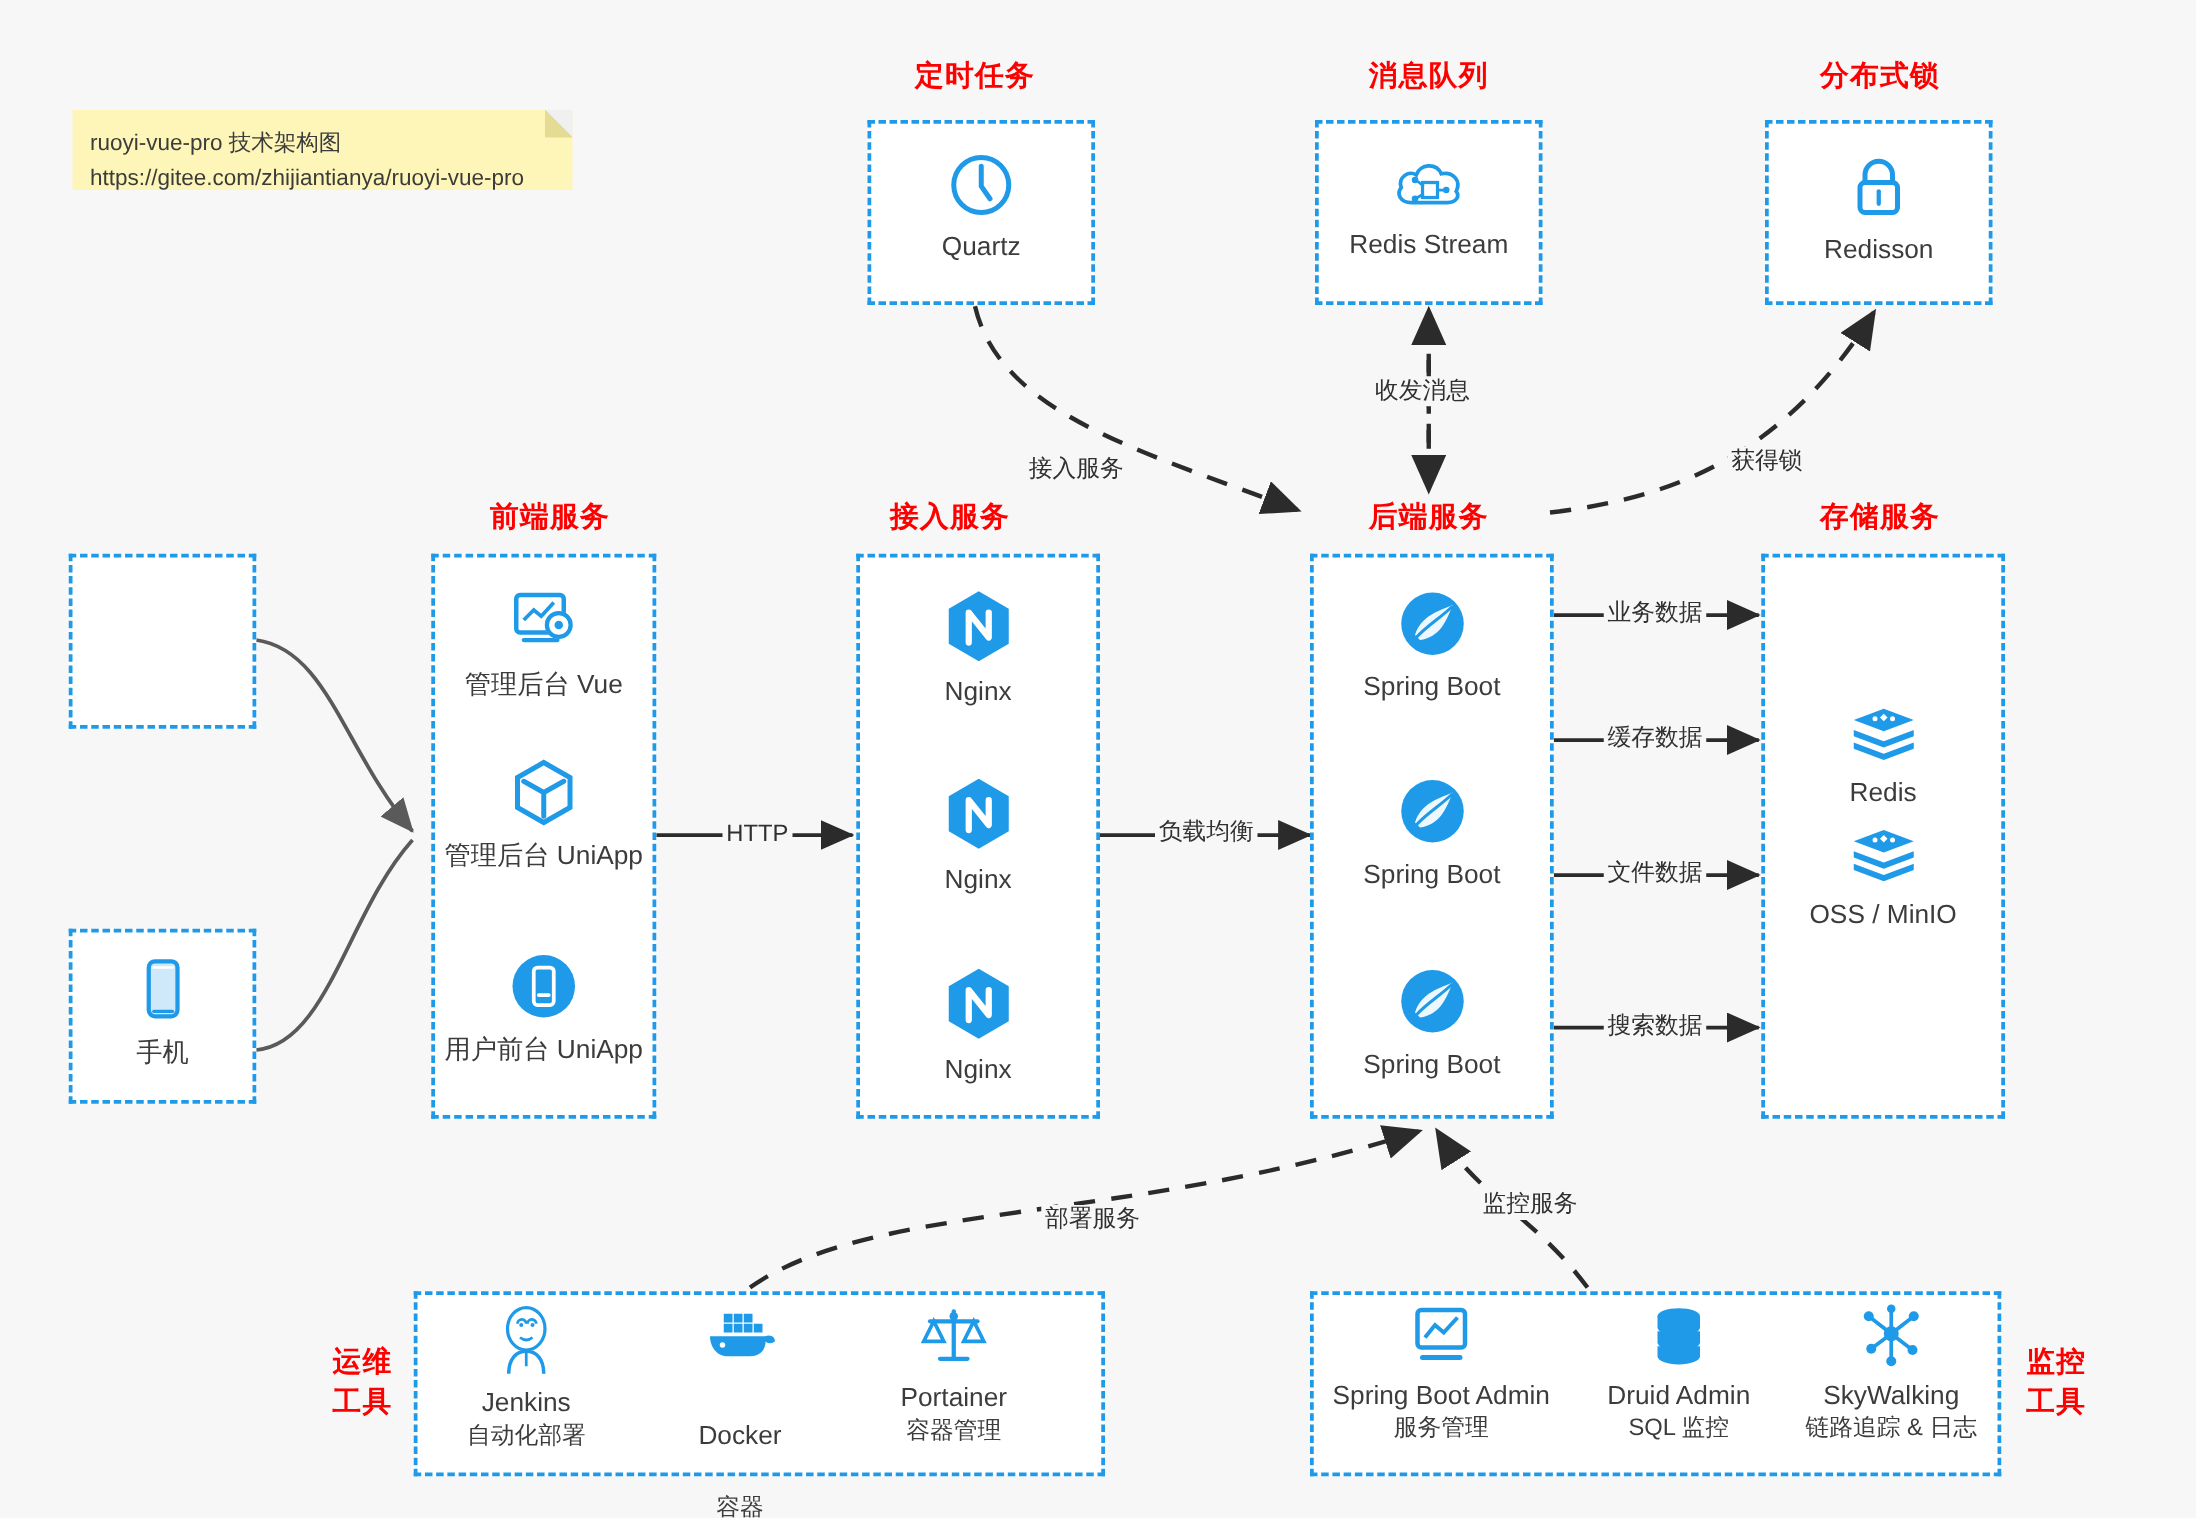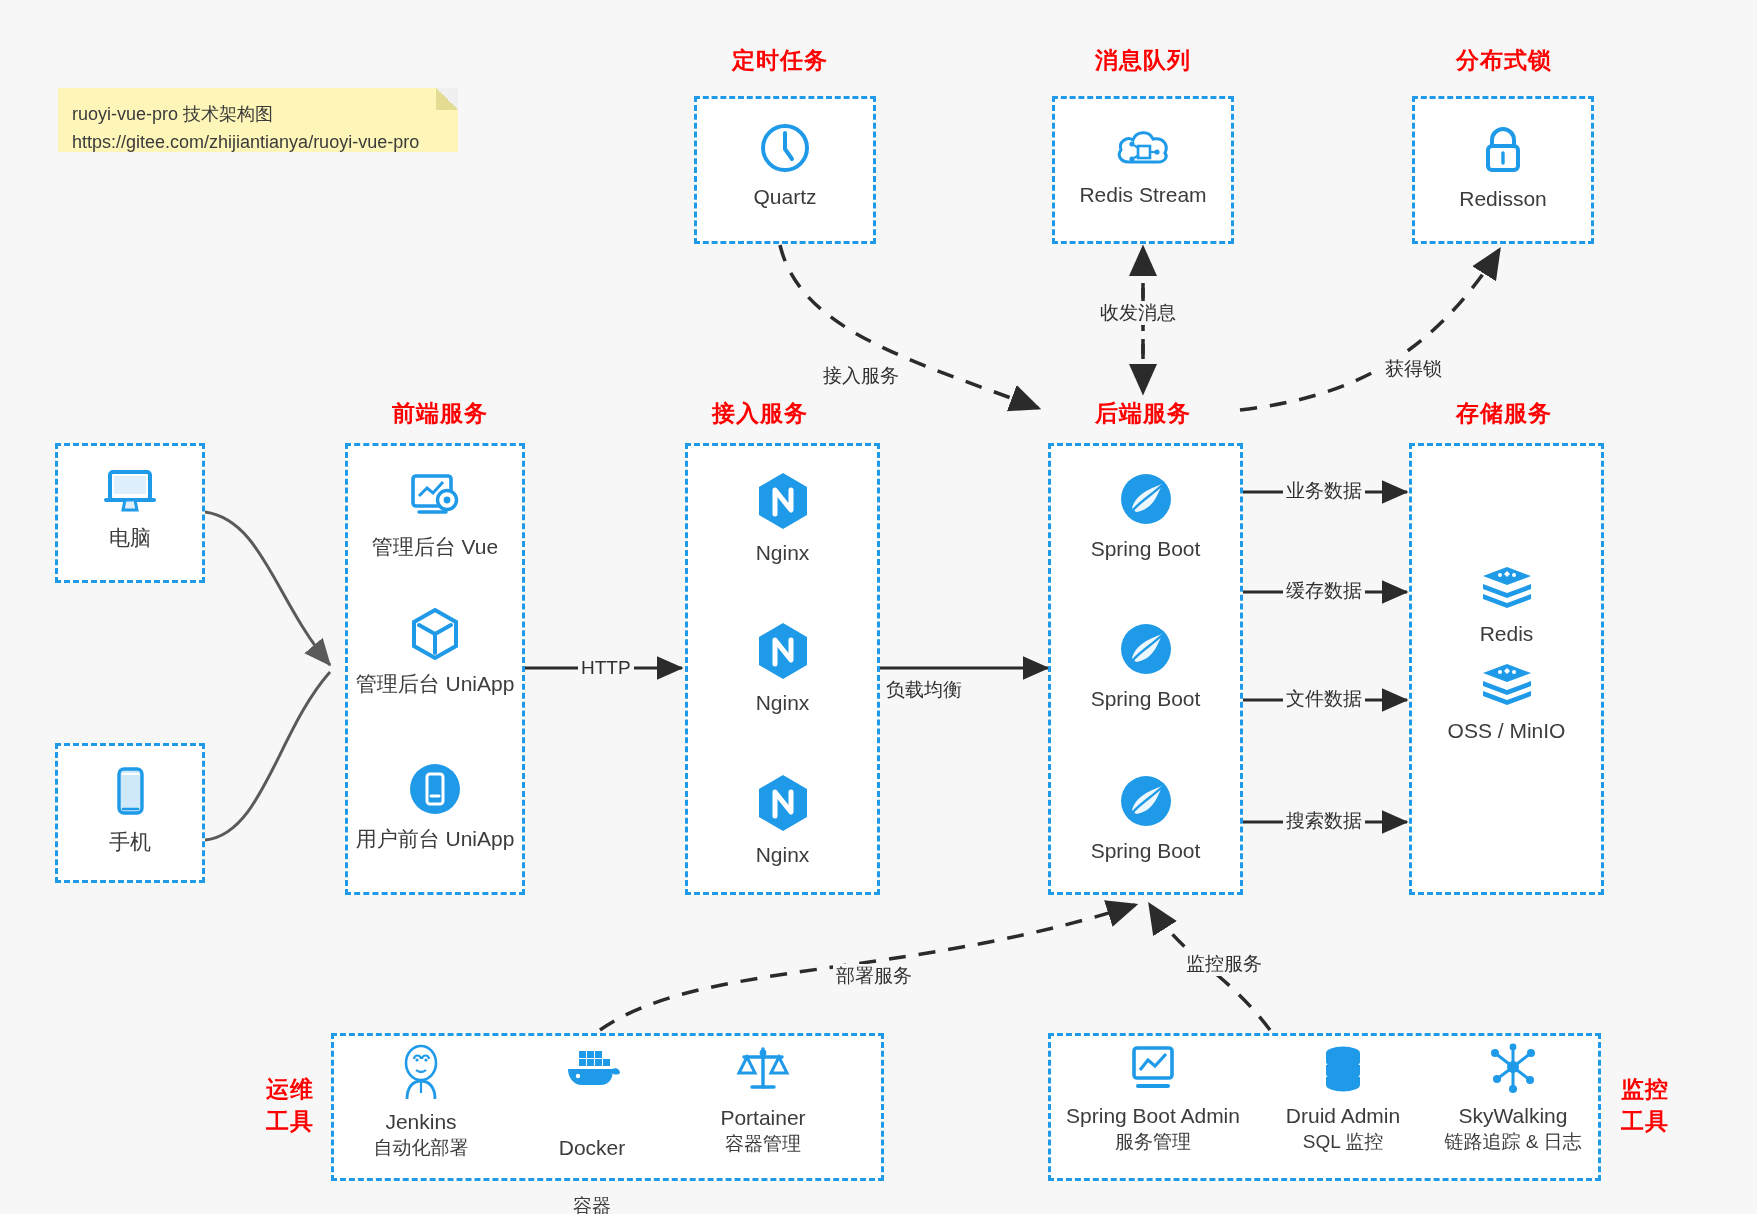--- a/index.html
+++ b/index.html
@@ -133,31 +133,20 @@
       <svg width="54" height="56" viewBox="0 0 54 56">
         <path d="M16 24 V18 a11 11 0 0 1 22 0 V24" fill="none" stroke="#1f9ae8" stroke-width="4"></path>
         <rect x="12" y="24" width="30" height="24" rx="4" fill="none" stroke="#1f9ae8" stroke-width="4"></rect>
         <path d="M27 31 V41" stroke="#1f9ae8" stroke-width="3.4" stroke-linecap="round"></path>
       </svg>
     </span>
     <span class="cap">Redisson</span>
   </div>
 
   <div class="box" style="left:55px;top:443px;width:150px;height:140px;"></div>
-  <div class="node" style="left:55px;top:465px;width:150px;">
-    <span class="ico">
-      <svg width="58" height="52" viewBox="0 0 58 52">
-        <rect x="9" y="7" width="40" height="28" rx="3" fill="none" stroke="#1f9ae8" stroke-width="4"></rect>
-        <rect x="13" y="11" width="32" height="18" fill="#dff0fc"></rect>
-        <path d="M5 35 H53" stroke="#1f9ae8" stroke-width="4" stroke-linecap="round"></path>
-        <path d="M24 35 L22 45 H36 L34 35 Z" fill="#dff0fc" stroke="#1f9ae8" stroke-width="3"></path>
-      </svg>
-    </span>
-    <span class="cap">电脑</span>
-  </div>
 
   <div class="box" style="left:55px;top:743px;width:150px;height:140px;"></div>
   <div class="node" style="left:55px;top:765px;width:150px;">
     <span class="ico">
       <svg width="42" height="56" viewBox="0 0 42 56">
         <rect x="10" y="4" width="23" height="44" rx="5" fill="#cfe9fb" stroke="#1f9ae8" stroke-width="3.4"></rect>
         <path d="M13 9 L30 9" stroke="#ffffff" stroke-width="2"></path>
         <path d="M14 44 H29" stroke="#1f9ae8" stroke-width="2.6" stroke-linecap="round"></path>
       </svg>
     </span>
@@ -383,21 +372,21 @@
         <circle cx="44" cy="37" r="4" fill="#1f9ae8"></circle>
         <circle cx="27" cy="46" r="4" fill="#1f9ae8"></circle>
         <circle cx="27" cy="4" r="3.4" fill="#1f9ae8"></circle>
       </svg>
     </span>
     <span class="cap">SkyWalking</span>
     <span class="cap2">链路追踪 &amp; 日志</span>
   </div>
 
   <div class="elabel" style="left:578px;top:656px;">HTTP</div>
-  <div class="elabel" style="left:883px;top:654px;margin-top:24px;">负载均衡</div>
+  <div class="elabel" style="left:924px;top:654px;">负载均衡</div>
   <div class="elabel" style="left:820px;top:364px;">接入服务</div>
   <div class="elabel" style="left:1097px;top:301px;">收发消息</div>
   <div class="elabel" style="left:1382px;top:357px;">获得锁</div>
   <div class="elabel" style="left:1283px;top:479px;">业务数据</div>
   <div class="elabel" style="left:1283px;top:579px;">缓存数据</div>
   <div class="elabel" style="left:1283px;top:687px;">文件数据</div>
   <div class="elabel" style="left:1283px;top:809px;">搜索数据</div>
   <div class="elabel" style="left:833px;top:964px;">部署服务</div>
   <div class="elabel" style="left:1183px;top:952px;">监控服务</div>
 

